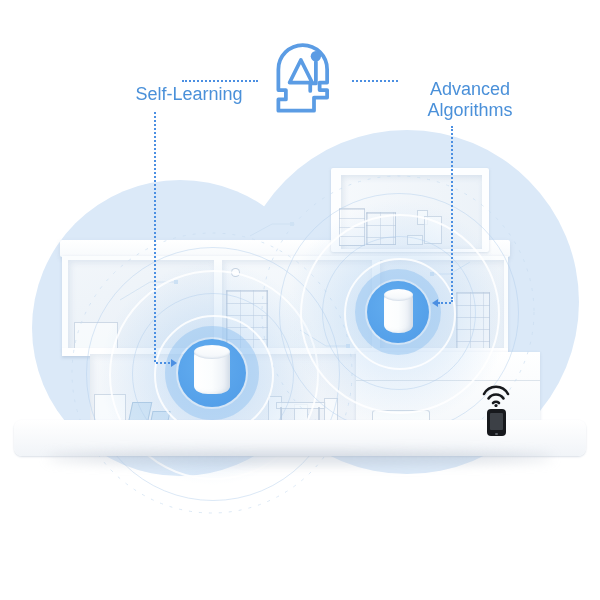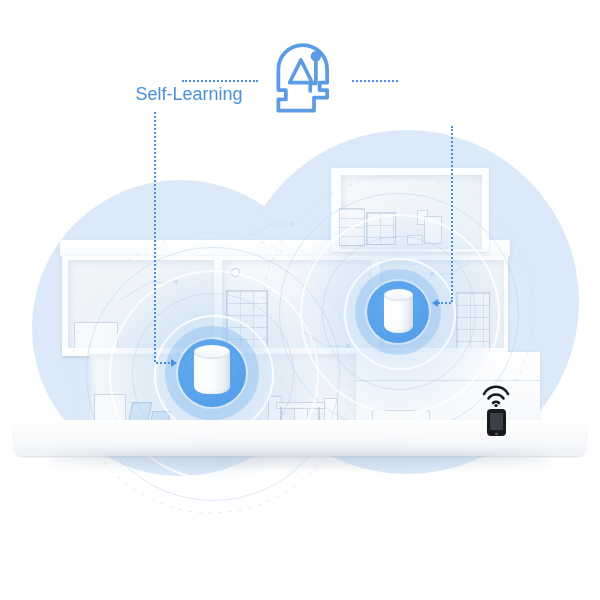--- a/index.html
+++ b/index.html
@@ -172,20 +172,21 @@
       <g fill="none" stroke="#5b9ce4" stroke-width="4" stroke-linejoin="round" stroke-linecap="round">
         <path d="M26 86 L26 74 L34 74 L34 64 L26 64 L26 42 A26 26 0 0 1 78 42 L78 56 L70 56 L70 64 L78 64 L78 72 L64 72 L64 86 Z"></path>
         <path d="M38 56 L50 32 L62 56 Z"></path>
         <path d="M66 34 L66 57 L60 57 L60 65"></path>
       </g>
       <circle cx="66" cy="28" r="5.5" fill="#5b9ce4"></circle>
     </svg>
   </div>
 
   <div class="abs label" style="left:98px;top:84px;width:118px;margin-left:32px;">Self-Learning</div>
+  <div class="abs label" style="left:402px;top:79px;width:136px;">Advanced Algorithms</div>
 
   <div class="abs dot-h" style="left:182px;top:80px;width:76px;"></div>
   <div class="abs dot-h" style="left:352px;top:80px;width:46px;"></div>
 
   <div class="abs dot-v" style="left:154px;top:112px;height:250px;"></div>
   <div class="abs dot-h" style="left:156px;top:362px;width:14px;"></div>
   <div class="abs arrow-r" style="left:171px;top:359px;"></div>
 
   <div class="abs dot-v" style="left:451px;top:126px;height:176px;"></div>
   <div class="abs dot-h" style="left:438px;top:302px;width:13px;"></div>

